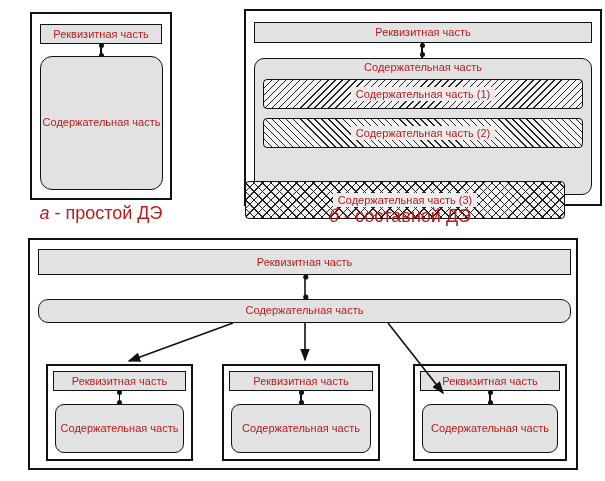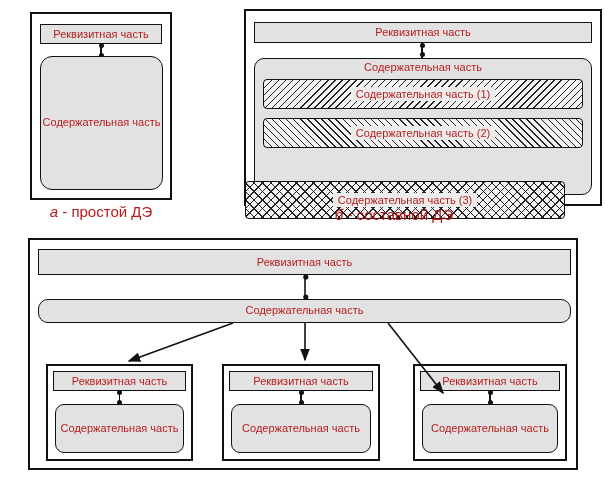--- a/index.html
+++ b/index.html
@@ -16,21 +16,21 @@
     display:flex;align-items:center;justify-content:center;
     font-size:11px;line-height:1;white-space:nowrap;
   }
   .rbox{
     border:1.5px solid #111;background:#e2e2e2;
     display:flex;align-items:center;justify-content:center;
     font-size:11px;line-height:1.2;white-space:nowrap;
   }
   .vline{position:absolute;width:1.5px;background:#111;}
   .dot{position:absolute;width:5px;height:5px;border-radius:50%;background:#111;}
-  .caption{position:absolute;font-size:15px;text-align:center;line-height:1.1;}
+  .caption{position:absolute;font-size:18px;text-align:center;line-height:1.1;}
   .caption .cletter{font-style:italic;}
   .btitle{position:absolute;font-size:11px;text-align:center;line-height:1;}
   .hbar{
     position:absolute;border:1.5px solid #111;border-radius:4px;
     display:flex;align-items:center;justify-content:center;
     background-color:#f3f3f3;
   }
   .hbar .lbl{
     background:#ececec;padding:1px 5px;font-size:11px;line-height:1.15;white-space:nowrap;
   }
@@ -81,21 +81,21 @@
   <div class="hbar hatch-f" style="left:263px;top:79px;width:320px;height:30px;">
     <span class="lbl">Содержательная часть (1)</span>
   </div>
   <div class="hbar hatch-b" style="left:263px;top:118px;width:320px;height:30px;">
     <span class="lbl">Содержательная часть (2)</span>
   </div>
   <div class="hbar hatch-x" style="left:245px;top:157px;width:320px;height:38px;margin-top:24px;">
     <span class="lbl">Содержательная часть (3)</span>
   </div>
 
-  <div class="caption" style="left:244px;top:207px;width:300px;">
+  <div class="caption" style="left:250px;top:207px;width:300px;">
     <span class="cletter">б</span><span> - составной ДЭ</span>
   </div>
 
   <div class="abs outer" style="left:28px;top:238px;width:550px;height:232px;"></div>
 
   <div class="abs bar" style="left:38px;top:249px;width:533px;height:26px;">
     <span>Реквизитная часть</span>
   </div>
 
   <div class="abs rbox" style="left:38px;top:299px;width:533px;height:24px;border-radius:10px;">

